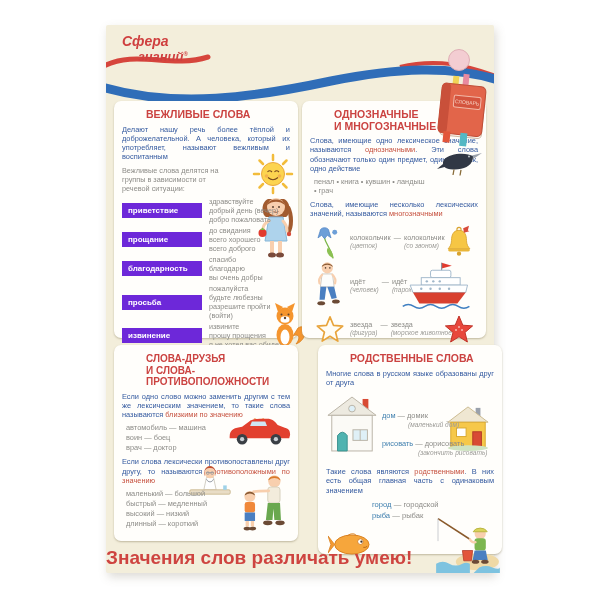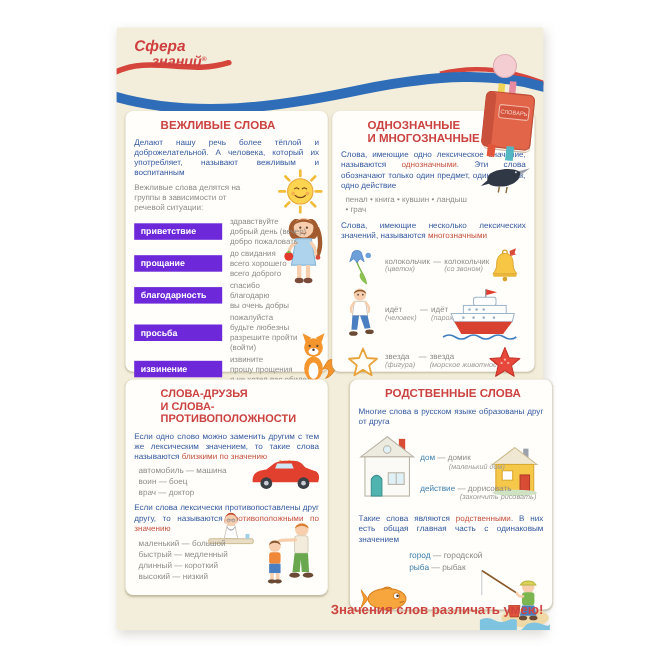--- a/index.html
+++ b/index.html
@@ -57,21 +57,21 @@
   .house-small{position:absolute;right:4px;top:12px;}
   .r-pair{position:absolute;left:56px;font-size:7.4px;line-height:9px;}
   .r-pair .blue-w{color:#3f7fae;}
   .r-note{color:#9c9b97;font-size:6.6px;font-style:italic;margin-left:26px;}
   .pairs2{margin-left:46px;}
   .pairs2 div{font-size:7.6px;line-height:11px;}
   .fish{position:absolute;left:2px;bottom:4px;}
   .fisher{position:absolute;right:-6px;bottom:-12px;z-index:3;}
   .rel-wrap{position:relative;height:62px;}
   
-  .footer{position:absolute;left:0;right:0;top:522px;text-align:right;color:#ce4440;font-weight:bold;font-size:12px;z-index:2;}
+  .footer{position:absolute;left:0;right:0;top:522px;text-align:left;color:#ce4440;font-weight:bold;font-size:19px;z-index:2;}
 </style>
 </head>
 <body>
 
 <div class="poster">
 
   <svg class="wave" viewBox="0 0 388 86">
     <path d="M-4,42 C30,24 64,44 102,32" stroke="#d6453c" stroke-width="5" fill="none" stroke-linecap="round"></path>
     <path d="M294,42 C330,33 362,40 392,52" stroke="#d6453c" stroke-width="4" fill="none"></path>
     <path d="M-4,62 C70,84 150,72 225,56 C290,43 345,40 392,55" stroke="#2f6db8" stroke-width="9" fill="none"></path>
@@ -339,22 +339,22 @@
         <rect x="2" y="28" width="46" height="5" rx="1.5" fill="#e9ddc6" stroke="#cbb88f"></rect>
         <rect x="40" y="23" width="4" height="5" fill="#9fd2e8"></rect>
       </svg>
     </div>
 
     <p class="intro"><span>Если слова лексически противопоставлены друг другу, то называются </span><span class="hl">противоположными по значению</span></p>
 
     <div class="ant-block">
       <div class="pair-line">маленький — большой</div>
       <div class="pair-line">быстрый — медленный</div>
+      <div class="pair-line">высокий — низкий</div>
       <div class="pair-line">длинный — короткий</div>
-      <div class="pair-line">высокий — низкий</div>
       <svg class="boys" width="56" height="66" viewBox="0 0 58 70">
         <circle cx="40" cy="11" r="6.5" fill="#f8cfae"></circle>
         <path d="M33.5,10 C34,4 46,4 46.5,10 C42,6.5 38,6.5 33.5,10 Z" fill="#d97b2e"></path>
         <rect x="33" y="17" width="13" height="17" rx="3" fill="#f3ecdc" stroke="#d6cfbd"></rect>
         <path d="M34,21 C28,21 22,21 18,22" stroke="#f8cfae" stroke-width="3" fill="none" stroke-linecap="round"></path>
         <path d="M33,34 L46,34 L47,52 L40,52 L39,40 L38,52 L31,52 Z" fill="#6aa84f"></path>
         <ellipse cx="33" cy="55" rx="5" ry="2.6" fill="#6b4a35"></ellipse>
           <ellipse cx="46" cy="55" rx="5" ry="2.6" fill="#6b4a35"></ellipse>
         <circle cx="14" cy="27" r="5.8" fill="#f8cfae"></circle>
         <path d="M8.5,26 C9,20.5 19,20.5 19.5,26 C15.5,23 12.5,23 8.5,26 Z" fill="#8a5a33"></path>
@@ -390,21 +390,21 @@
         <rect x="11" y="26" width="10" height="9" fill="#fff" stroke="#d9a82e"></rect>
         <ellipse cx="23" cy="47" rx="21" ry="3" fill="#cfe3c2"></ellipse>
       </svg>
       <div class="r-pair" style="top:20px;">
         <span class="blue-w">дом</span>
         <span class="gray">—</span>
         <span class="gray">домик</span>
         <div class="r-note">(маленький дом)</div>
       </div>
       <div class="r-pair" style="top:48px;">
-        <span class="blue-w">действие</span>
+        <span class="blue-w">рисовать</span>
         <span class="gray">—</span>
         <span class="gray">дорисовать</span>
         <div class="r-note" style="margin-left:36px;">(закончить рисовать)</div>
       </div>
     </div>
 
     <p class="intro"><span>Такие слова являются </span><span class="hl">родственными</span><span>. В них есть общая главная часть с одинаковым значением</span></p>
 
     <div class="rel-wrap">
       <div class="pairs2">

